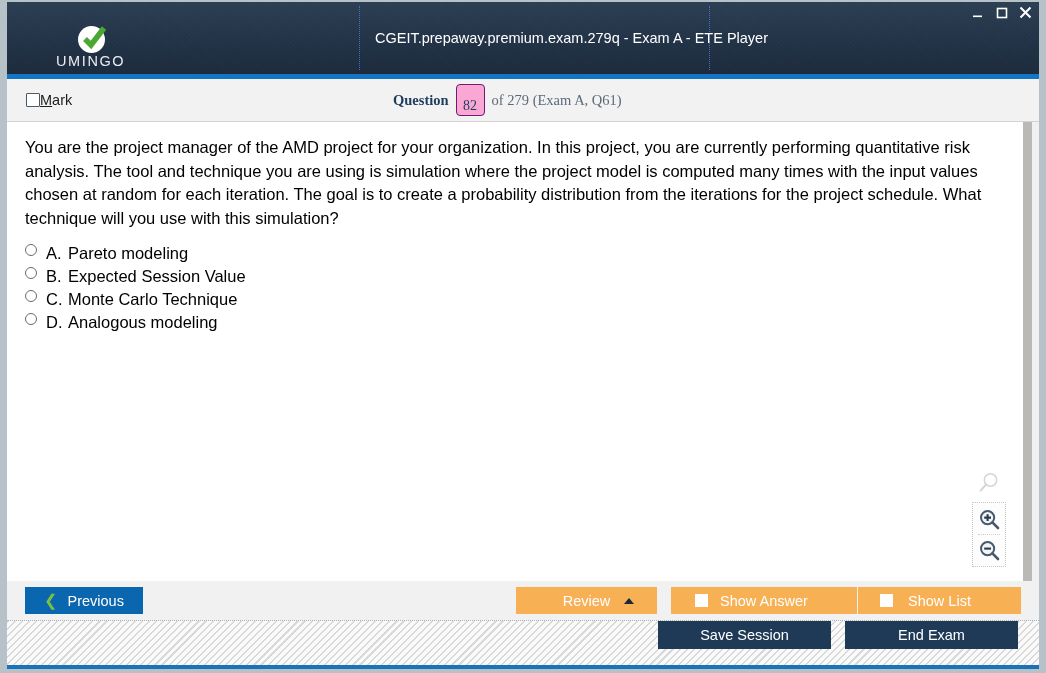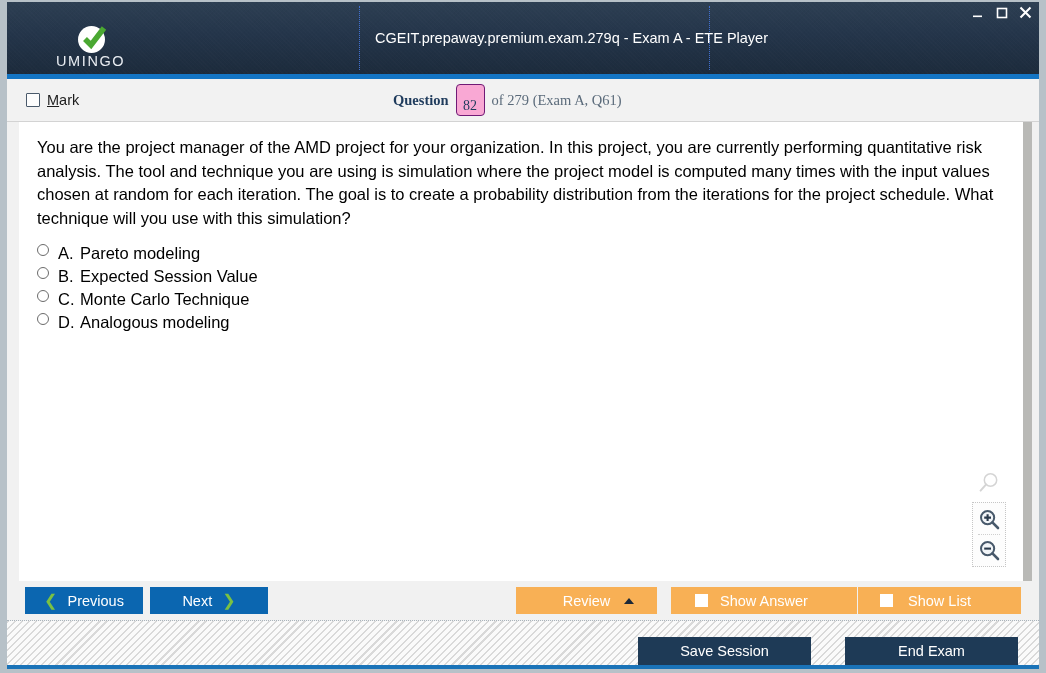--- a/index.html
+++ b/index.html
@@ -145,21 +145,20 @@
     background: #f2f2f2;
     border-bottom: 1px solid #d3d3d3;
     display: flex;
     align-items: center;
     position: relative;
   }
   .mark-wrap {
     display: flex;
     align-items: center;
     margin-left: 19px;
-    gap: 7px;
     cursor: default;
   }
   .mark-box {
     width: 12px;
     height: 12px;
     border: 1px solid #4a5a6b;
     background: #fdfdfd;
     border-radius: 1px;
     flex: 0 0 12px;
   }
@@ -195,21 +194,21 @@
   }
   .qinfo-rest {
     font-size: 14.5px;
     color: #5a6a7a;
   }
 
   
   .content-wrap {
     flex: 1 1 auto;
     background: #f1f1f1;
-    padding: 0px 7px 0px 12px;
+    padding: 0px 7px 0px 0px;
     display: flex;
     position: relative;
     min-height: 0;
   }
   .content {
     flex: 1 1 auto;
     background: #ffffff;
     border-right: 9px solid #b9b9b6;
     position: relative;
     overflow: hidden;
@@ -366,26 +365,25 @@
   .bottombar {
     flex: 0 0 48px;
     height: 48px;
     background-color: #f6f6f6;
     background-image: repeating-linear-gradient(
       135deg,
       #d9d9d9 0px, #d9d9d9 1.5px,
       #fafafa 1.5px, #fafafa 5px
     );
     display: flex;
-    align-items: flex-end;
+    align-items: flex-start;
     justify-content: flex-end;
     padding: 0 21px 0 0;
     border-bottom: 4px solid #1a73b8;
     box-sizing: border-box;
-    gap: 20px;
   }
   .btn-dark {
     height: 28px;
     background: #1e3a56;
     color: #ffffff;
     font-size: 14.5px;
     display: flex;
     align-items: center;
     justify-content: center;
   }
@@ -502,24 +500,20 @@
         </div>
 
       </div>
     </div>
 
     <div class="toolbar">
       <div class="btn btn-nav btn-prev">
         <span class="chev">❮</span>
         <span>Previous</span>
       </div>
-      <div class="btn btn-nav btn-next">
-        <span>Next</span>
-        <span class="chev">❯</span>
-      </div>
 
       <div class="btn btn-orange btn-review">
         <span>Review</span>
         <span class="review-caret"></span>
       </div>
 
       <div class="btn btn-orange btn-showanswer">
         <span class="chk-square"></span>
         <span>Show Answer</span>
       </div>

